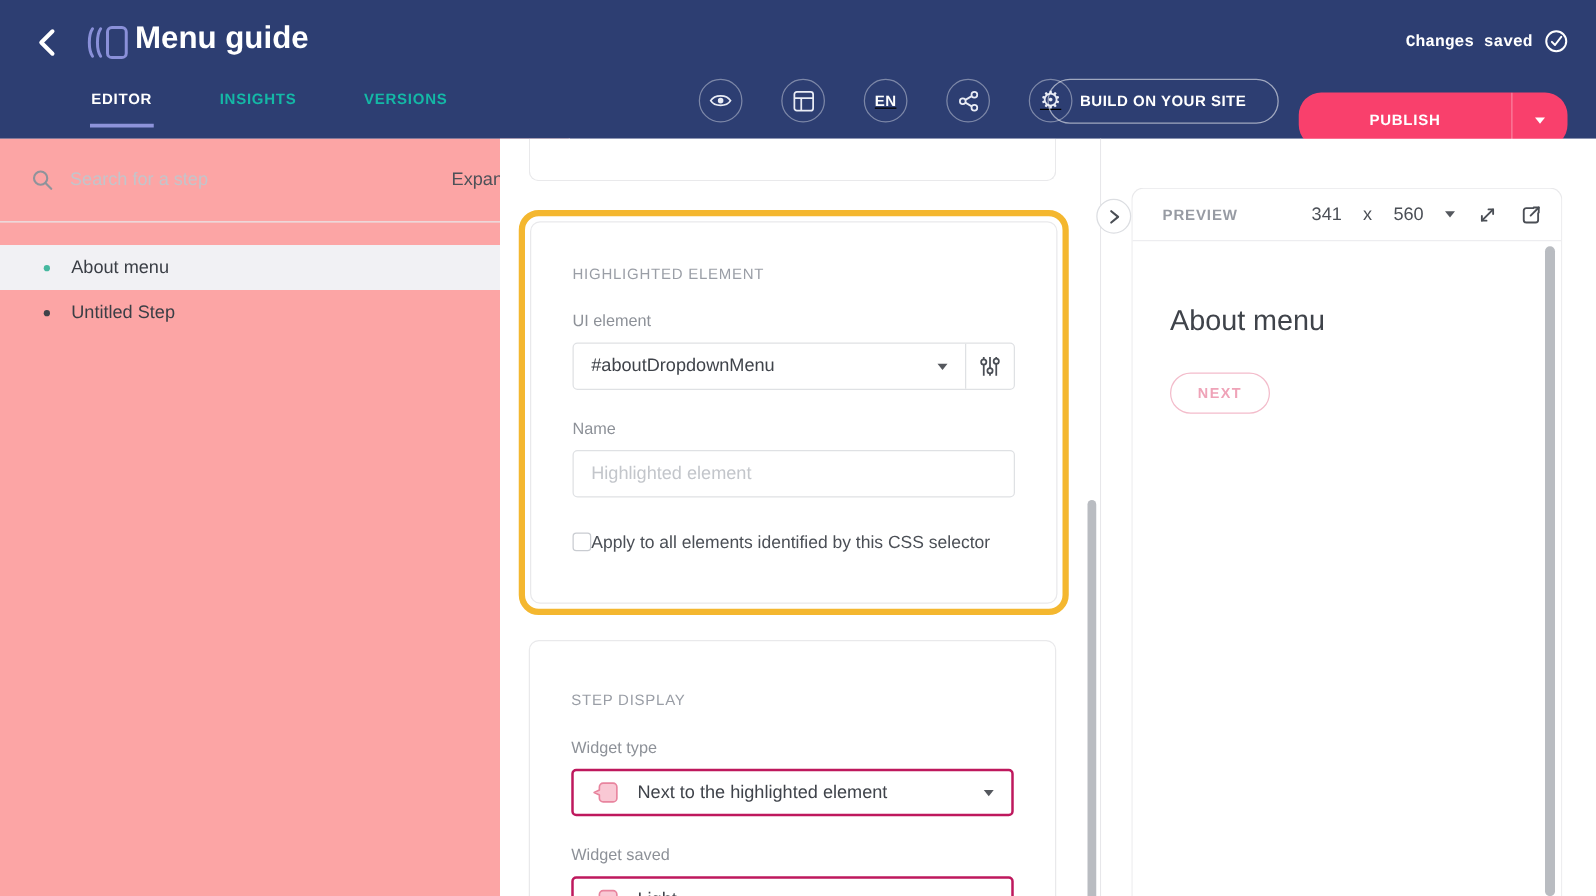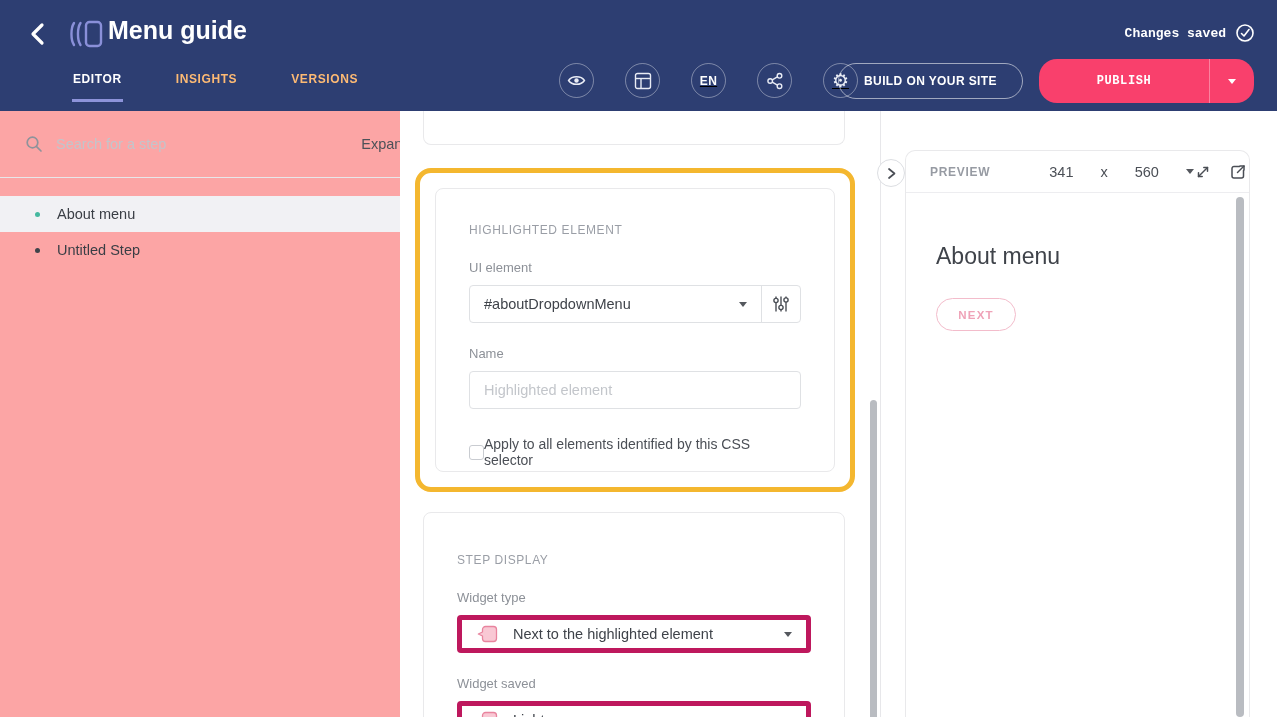--- a/index.html
+++ b/index.html
@@ -5,69 +5,69 @@
   html,body{margin:0;padding:0;}
   #app{position:relative;width:1277px;height:717px;overflow:hidden;background:#fff;
        font-family:"Liberation Sans",sans-serif;-webkit-font-smoothing:antialiased;}
   
   .topbar{position:absolute;left:0;top:0;width:100%;height:111px;background:#2d3e72;}
   .back-btn{position:absolute;left:24px;top:20px;width:28px;height:28px;display:flex;align-items:center;justify-content:center;cursor:pointer;}
   .logo{position:absolute;left:68px;top:17px;width:36px;height:34px;}
   .app-title{position:absolute;left:108px;top:16px;font-size:25px;font-weight:600;color:#ffffff;}
   .changes{position:absolute;right:22px;top:23px;display:flex;align-items:center;gap:9px;color:#ffffff;font-size:13px;font-weight:700;font-family:Liberation Mono, monospace;}
   .tabs{position:absolute;left:72px;top:69px;display:flex;gap:52px;}
-  .tab{font-size:12px;font-weight:700;letter-spacing:.6px;color:#fdba74;padding:3px 1px 13px;cursor:pointer;border-bottom:3px solid transparent;}
+  .tab{font-size:12px;font-weight:700;letter-spacing:.6px;color:#14b8a6;padding:3px 1px 13px;cursor:pointer;border-bottom:3px solid transparent;}
   .tab.active{color:#ffffff;border-bottom:3px solid #8d93da;}
   .nav-circles{position:absolute;left:559px;top:63px;display:flex;gap:31px;text-decoration:underline;}
   .circle-btn{width:35px;height:35px;border-radius:50%;border:1px solid rgba(255,255,255,.38);display:flex;align-items:center;justify-content:center;color:#e9ecf5;cursor:pointer;box-sizing:border-box;}
   .lang{font-size:12px;font-weight:700;color:#ffffff;letter-spacing:.3px;}
   .gear-glyph{font-size:19px;line-height:1;color:#e9ecf5;}
   .build-btn{position:absolute;left:838px;top:63px;height:36px;padding:0 25px;border-radius:18px;border:1px solid rgba(255,255,255,.55);
              color:#fff;font-size:12px;font-weight:700;letter-spacing:.4px;display:flex;align-items:center;background:transparent;cursor:pointer;box-sizing:border-box;}
-  .publish-btn{position:absolute;left:1039px;top:59px;width:215px;height:44px;border-radius:18px;background:#f9406c;display:flex;overflow:hidden;cursor:pointer;font-family:Liberation Mono, monospace;}
+  .publish-btn{position:absolute;left:1039px;top:74px;width:215px;height:44px;border-radius:18px;background:#f9406c;display:flex;overflow:hidden;cursor:pointer;}
   .publish-label{flex:1;display:flex;align-items:center;justify-content:center;color:#fff;font-size:12px;font-weight:700;letter-spacing:.6px;}
   .publish-caret{width:44px;display:flex;align-items:center;justify-content:center;border-left:1px solid rgba(255,255,255,.35);}
   .caret{width:0;height:0;border-left:4px solid transparent;border-right:4px solid transparent;border-top:5px solid #55585e;}
   .caret.white{border-top-color:#ffffff;}
   
   .sidebar{position:absolute;left:0;top:111px;width:456px;bottom:0;background:#fca5a5;border-right:1px solid #e7e7ea;box-sizing:border-box;}
   .search-row{height:66px;display:flex;align-items:center;padding:0 26px 0 25px;border-bottom:1px solid #e7e7ea;}
   .search-input{flex:1;margin-left:11px;border:none;outline:none;background:transparent;font-size:14.5px;color:#3f434a;font-family:inherit;}
   .search-input::placeholder{color:#c2c5cb;}
   .expand-all{font-size:14.5px;color:#4d5158;cursor:pointer;}
   .step-list{padding-top:18px;}
   .step-item{height:36px;display:flex;align-items:center;padding-left:35px;gap:17px;font-size:14.5px;color:#3a3e45;cursor:pointer;}
   .step-item.selected{background:#f1f1f4;}
   .step-dot{width:5px;height:5px;border-radius:50%;background:#3f434a;flex:none;}
   
   .main{position:absolute;left:400px;top:111px;width:481px;bottom:0;background:#fff;border-right:1px solid #e7e7ea;overflow:hidden;box-sizing:border-box;}
   .partial-card{position:absolute;left:23px;top:0;width:422px;height:34px;border:1px solid #e9e9eb;border-top:none;border-radius:0 0 8px 8px;background:#fff;box-sizing:border-box;}
-  .hl-wrap{position:absolute;left:15px;top:57px;width:440px;height:324px;border:5px solid #f4b72f;border-radius:16px;background:#fff;padding:15px;box-sizing:border-box;}
+  .hl-wrap{position:absolute;left:15px;top:57px;width:440px;height:324px;border:5px solid #f4b72f;border-radius:16px;background:#fff;padding:4px;box-sizing:border-box;}
   .hl-card{width:100%;height:100%;border:1px solid #e9e9eb;border-radius:8px;box-sizing:border-box;padding:34px 33px 0;}
   .section-title{font-size:12px;color:#9a9ea6;letter-spacing:.6px;}
   .field-label{font-size:13px;color:#8d9198;margin:23px 0 10px;}
   .select-row{display:flex;height:38px;border:1px solid #dfe1e4;border-radius:4px;background:#fff;box-sizing:border-box;}
   .select-main{flex:1;display:flex;align-items:center;justify-content:space-between;padding:0 14px;font-size:14.5px;color:#3f434a;cursor:pointer;}
   .select-tool{width:38px;border-left:1px solid #dfe1e4;display:flex;align-items:center;justify-content:center;color:#4a4e55;cursor:pointer;}
   .text-input{width:100%;height:38px;border:1px solid #dfe1e4;border-radius:4px;padding:0 14px;font-size:14.5px;color:#3f434a;box-sizing:border-box;font-family:inherit;outline:none;}
   .text-input::placeholder{color:#c3c6cb;}
   .checkbox-row{margin-top:27px;display:flex;align-items:center;}
   .checkbox{width:15px;height:15px;border:1px solid #c9ccd1;border-radius:3px;background:#fff;flex:none;cursor:pointer;box-sizing:border-box;}
   .checkbox-label{font-size:14px;color:#4b4f56;}
   .sd-card{position:absolute;left:23px;top:401px;width:422px;height:420px;border:1px solid #e9e9eb;border-radius:8px;background:#fff;box-sizing:border-box;padding:40px 33px 0;}
-  .widget-select{display:flex;align-items:center;gap:15px;height:38px;border:5px solid #be185d;border-radius:4px;padding:0 14px;font-size:14.5px;color:#3f434a;box-sizing:border-box;cursor:pointer;}
+  .widget-select{display:flex;align-items:center;gap:15px;height:38px;border:2px solid #be185d;border-radius:4px;padding:0 14px;font-size:14.5px;color:#3f434a;box-sizing:border-box;cursor:pointer;}
   .widget-select .caret{margin-left:auto;}
   .scroll-thumb{position:absolute;background:#b9bcc1;border-radius:4px;cursor:pointer;}
   .main-thumb{right:3px;top:289px;width:7px;height:420px;}
   
   .preview-region{position:absolute;left:881px;top:111px;width:396px;bottom:0;background:#fff;}
   .preview-panel{position:absolute;left:24px;top:39px;width:345px;bottom:0;border:1px solid #e9e9eb;border-bottom:none;border-radius:10px 10px 0 0;background:#fff;box-sizing:border-box;}
   .preview-header{height:42px;display:flex;align-items:center;padding:0 15px 0 24px;border-bottom:1px solid #ededf0;box-sizing:border-box;}
   .preview-title{font-size:12px;font-weight:600;letter-spacing:.7px;color:#979ba3;}
-  .size-select{margin-left:59px;display:flex;align-items:center;gap:27px;font-size:14.5px;color:#4b4f56;cursor:pointer;}
+  .size-select{margin-left:59px;display:flex;align-items:center;gap:17px;font-size:14.5px;color:#4b4f56;cursor:pointer;}
   .header-icons{margin-left:auto;display:flex;align-items:center;gap:17px;color:#4a4e55;}
   .header-icons .hicon{cursor:pointer;display:flex;}
   .chevron-btn{position:absolute;left:-29px;top:8px;width:28px;height:28px;border-radius:50%;background:#fff;border:1px solid #dcdee2;display:flex;align-items:center;justify-content:center;color:#4a4e55;cursor:pointer;box-sizing:border-box;}
   .preview-heading{margin:50px 0 0 30px;font-size:23px;color:#3f434a;font-weight:400;}
   .next-btn{margin:28px 0 0 30px;width:80px;height:33px;border:1px solid #f3bccb;border-radius:17px;background:#fff;color:#efa3b8;
             font-size:11.5px;font-weight:700;letter-spacing:1.2px;font-family:inherit;cursor:pointer;}
   .preview-thumb{right:5px;top:46px;bottom:0;width:8px;height:auto;}
 </style>
 </head>
 <body>

